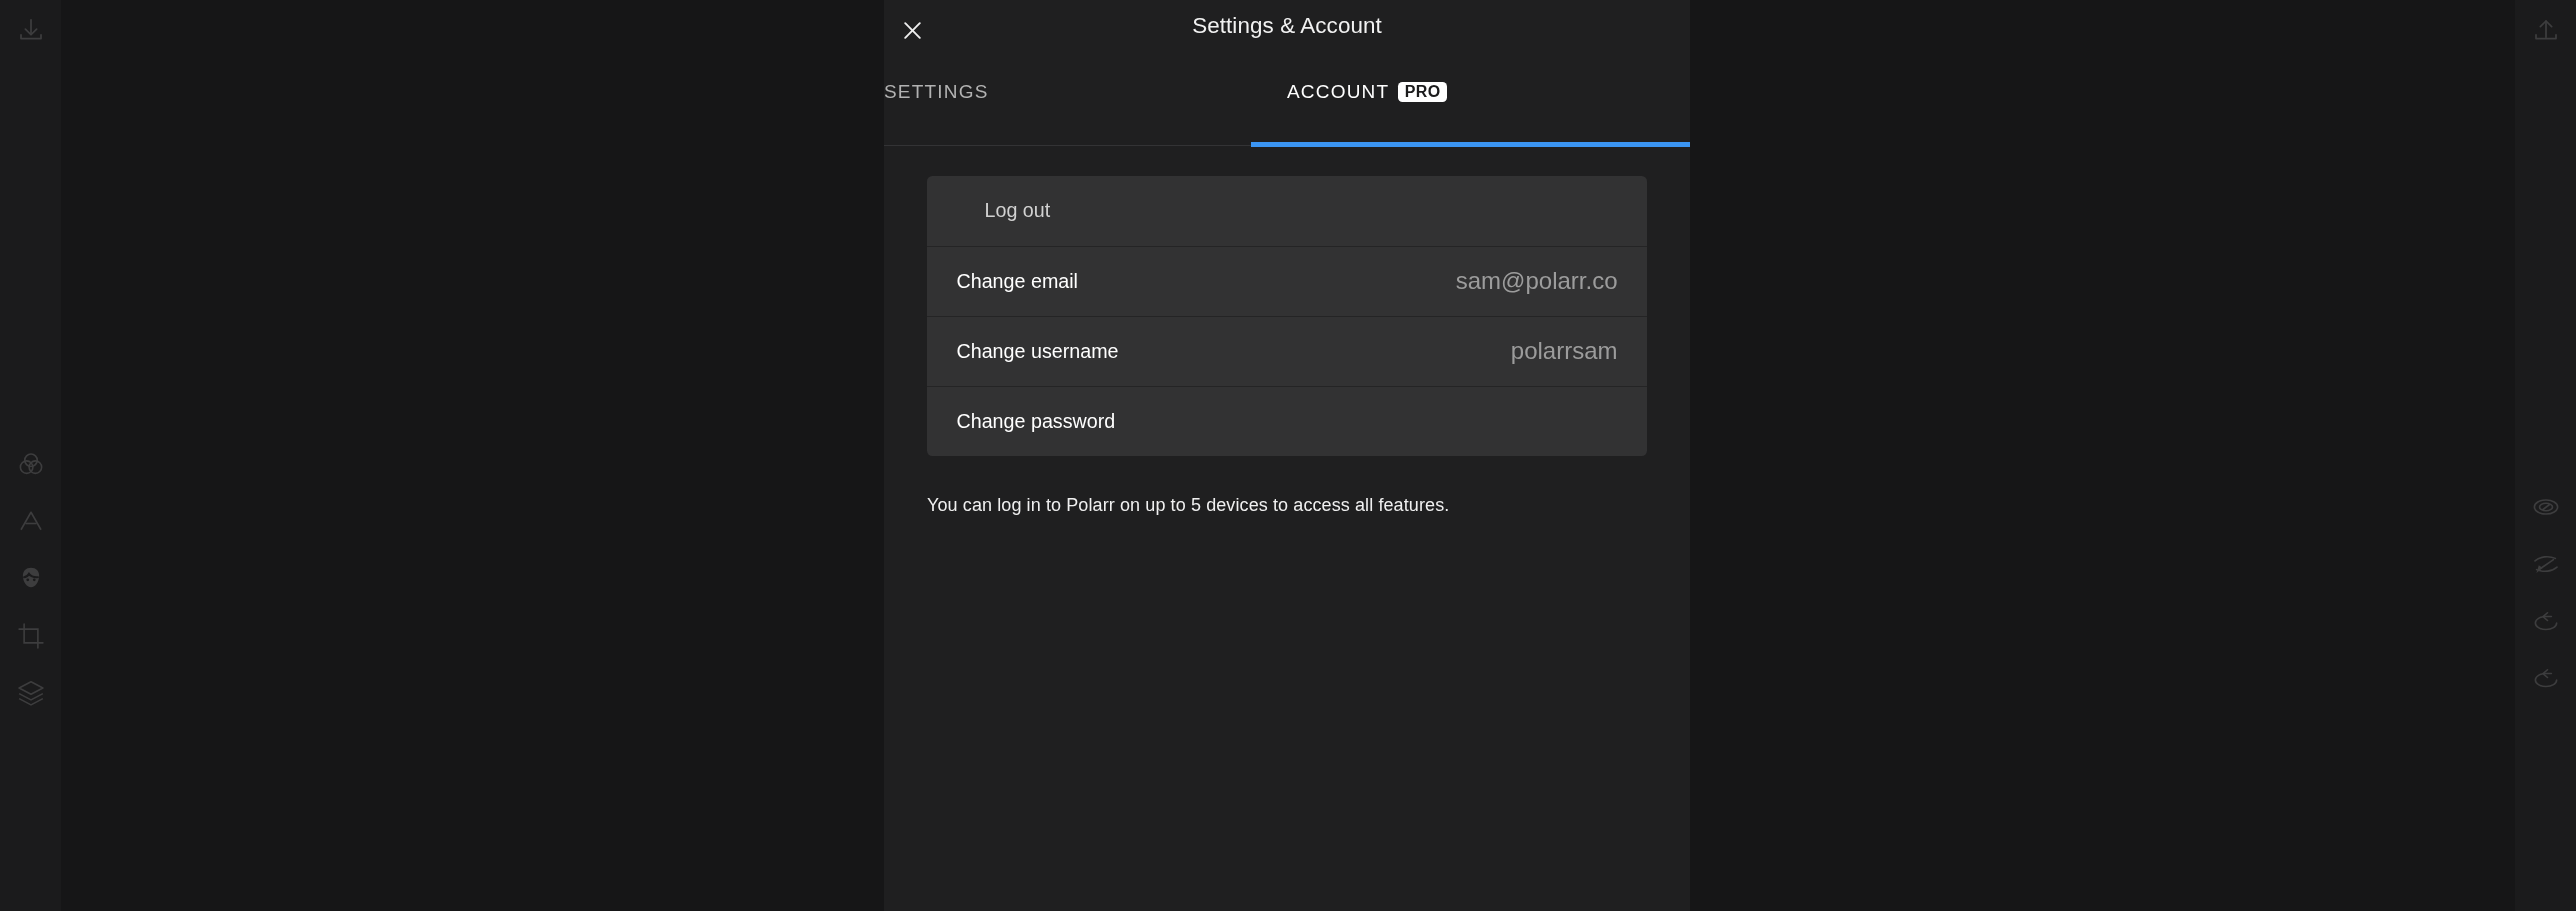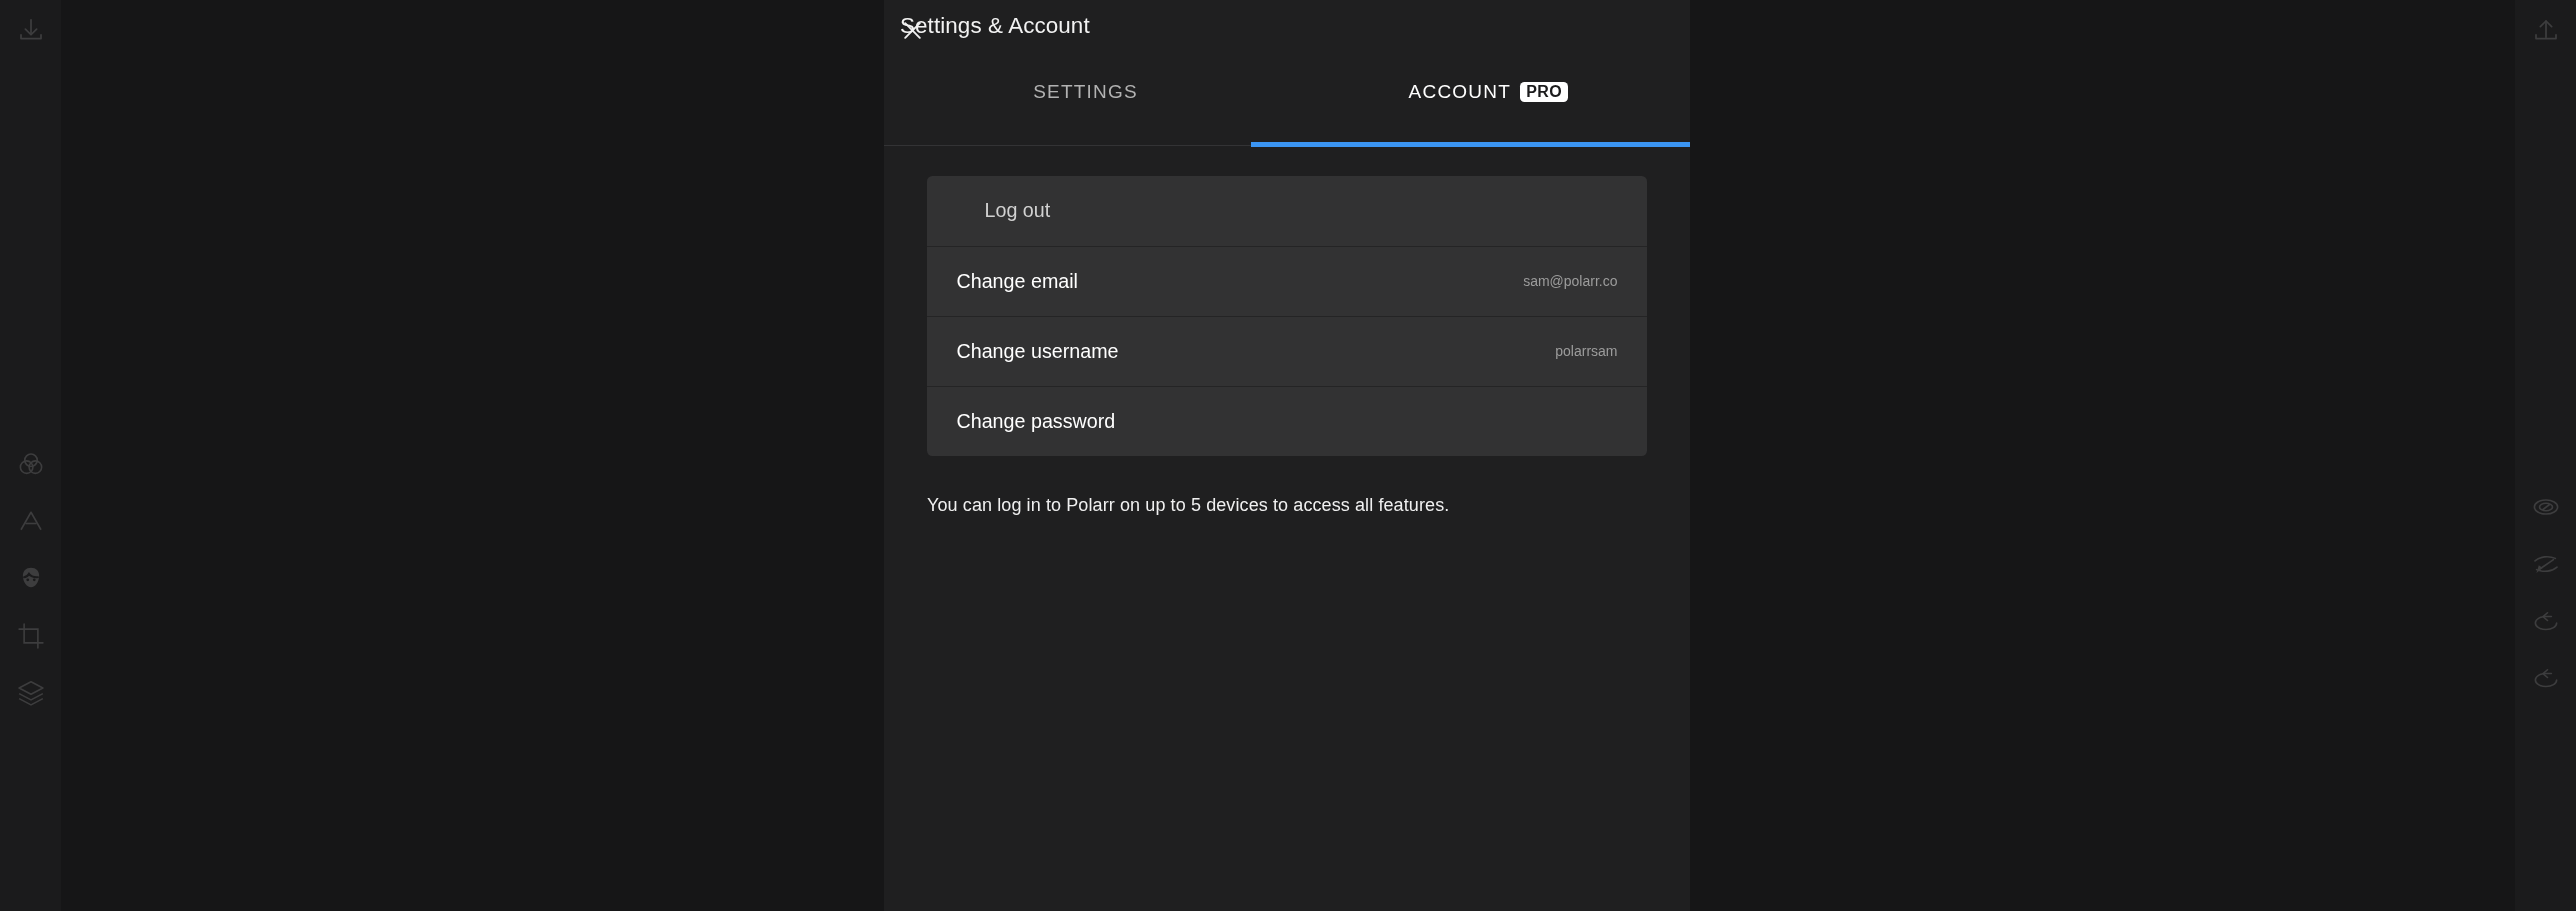--- a/index.html
+++ b/index.html
@@ -77,41 +77,41 @@
     width: 43px;
     height: 43px;
     display: flex;
     align-items: center;
     justify-content: center;
     cursor: pointer;
   }
   .close-btn svg { display: block; }
   .panel-title {
     position: absolute;
-    left: 16px;
+    left: 0;
     top: 12.5px;
     width: 806px;
-    text-align: left;
+    text-align: center;
     color: #f2f2f2;
     font-size: 22.4px;
     letter-spacing: 0.1px;
   }
 
   
   .tabs {
     position: relative;
     height: 84px;
     border-bottom: 1.8px solid #333335;
     display: flex;
   }
   .tab {
     flex: 1 1 50%;
     display: flex;
     align-items: center;
-    justify-content: center;
+    justify-content: flex-start;
     gap: 9px;
     cursor: pointer;
     padding-bottom: 21.5px;
     box-sizing: border-box;
   }
   .tab-label {
     font-size: 19px;
     letter-spacing: 1.2px;
     color: #b2b2b2;
     font-weight: 400;
@@ -158,21 +158,21 @@
     cursor: pointer;
   }
   .list-row + .list-row { border-top: 1.8px solid #242425; justify-content: space-between; }
   .row-label {
     font-size: 19.7px;
     color: #ffffff;
     font-weight: 400;
   }
   .row-label.muted { color: #d2d2d2; margin-left: 28px; }
   .row-value {
-    font-size: 14px;
+    font-size: 24px;
     color: #9c9c9c;
   }
 
   .hint {
     margin-top: 39px;
     font-size: 18px;
     color: #f0f0f0;
     letter-spacing: 0.1px;
   }
 </style>

